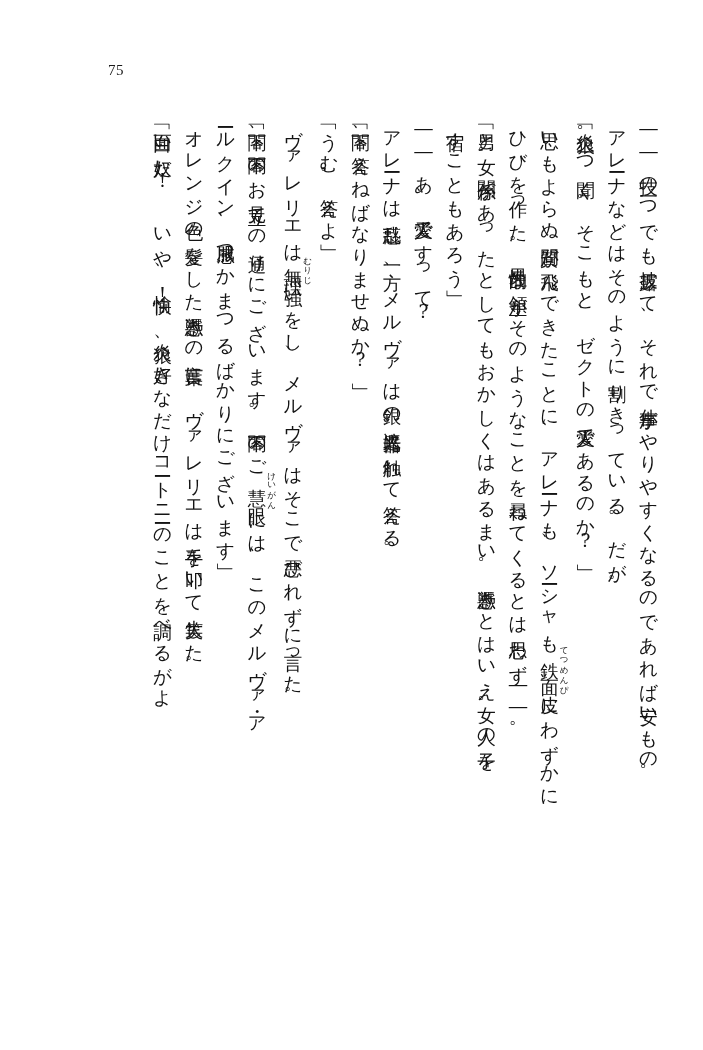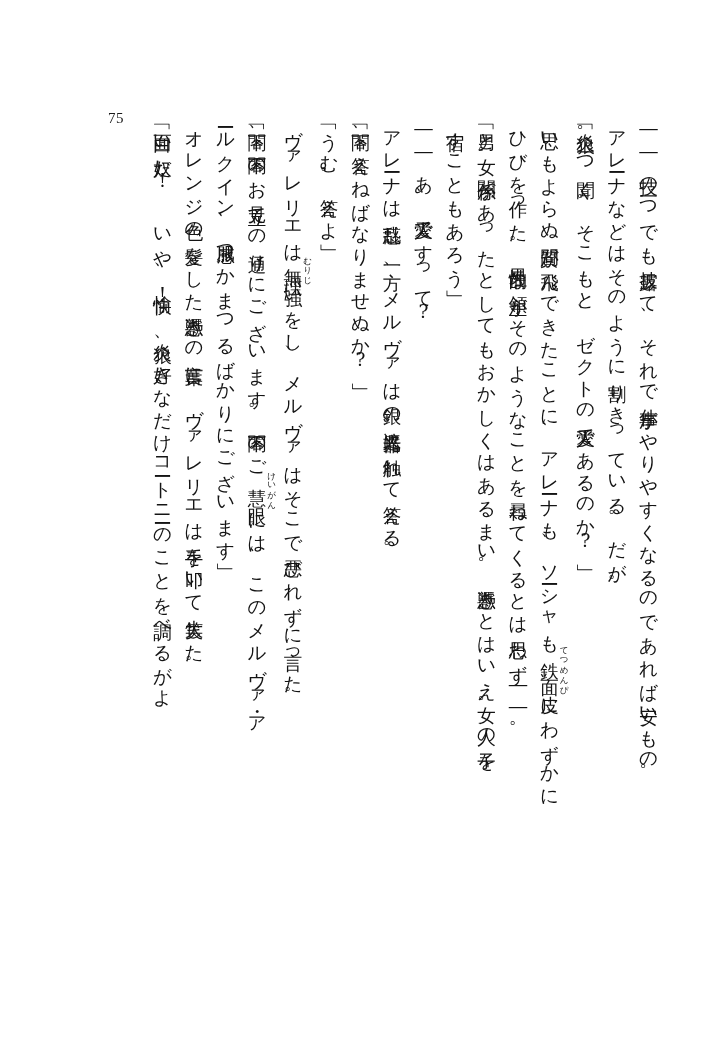--- a/index.html
+++ b/index.html
@@ -21,21 +21,20 @@
     background: #ffffff;
   }
   .page-number {
     position: absolute;
     top: 62px;
     left: 108px;
     font-size: 15px;
     font-family: "Liberation Serif", "DejaVu Serif", serif;
     color: #1a1a1a;
     letter-spacing: 0.5px;
-    margin-top: 48px;
   }
   .text-block {
     position: absolute;
     top: 118px;
     left: 64px;
     width: 600px;
     height: 880px;
     writing-mode: vertical-rl;
     text-orientation: upright;
     font-size: 18.5px;

